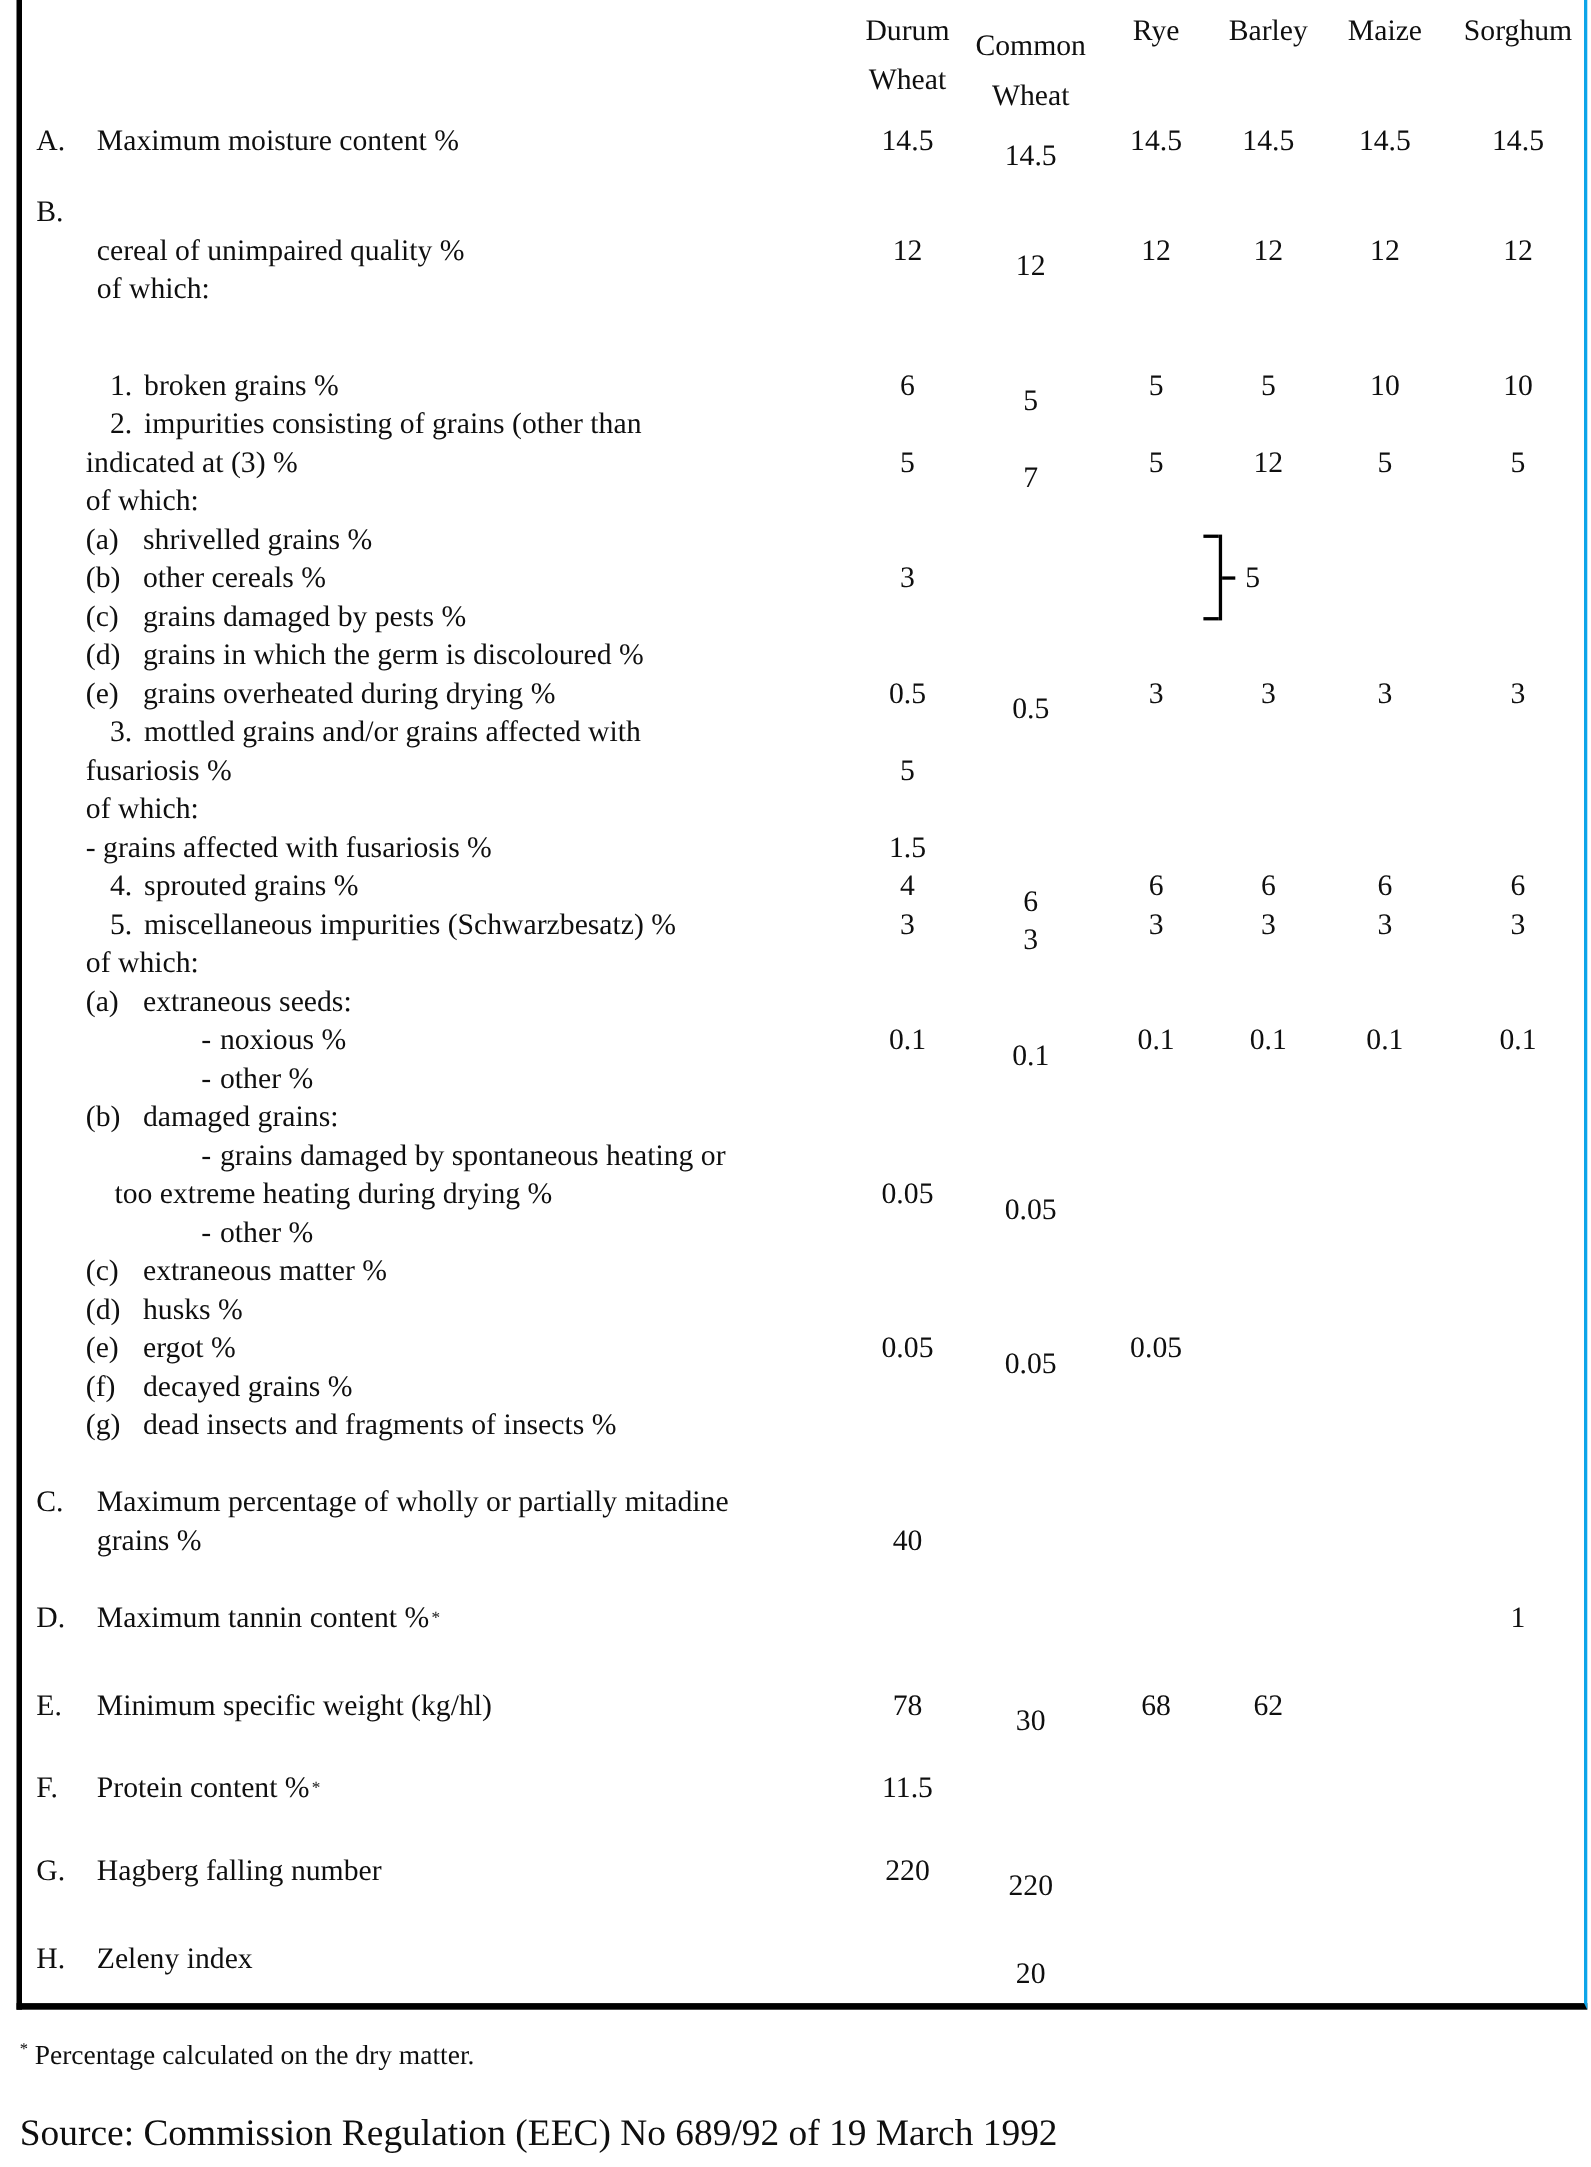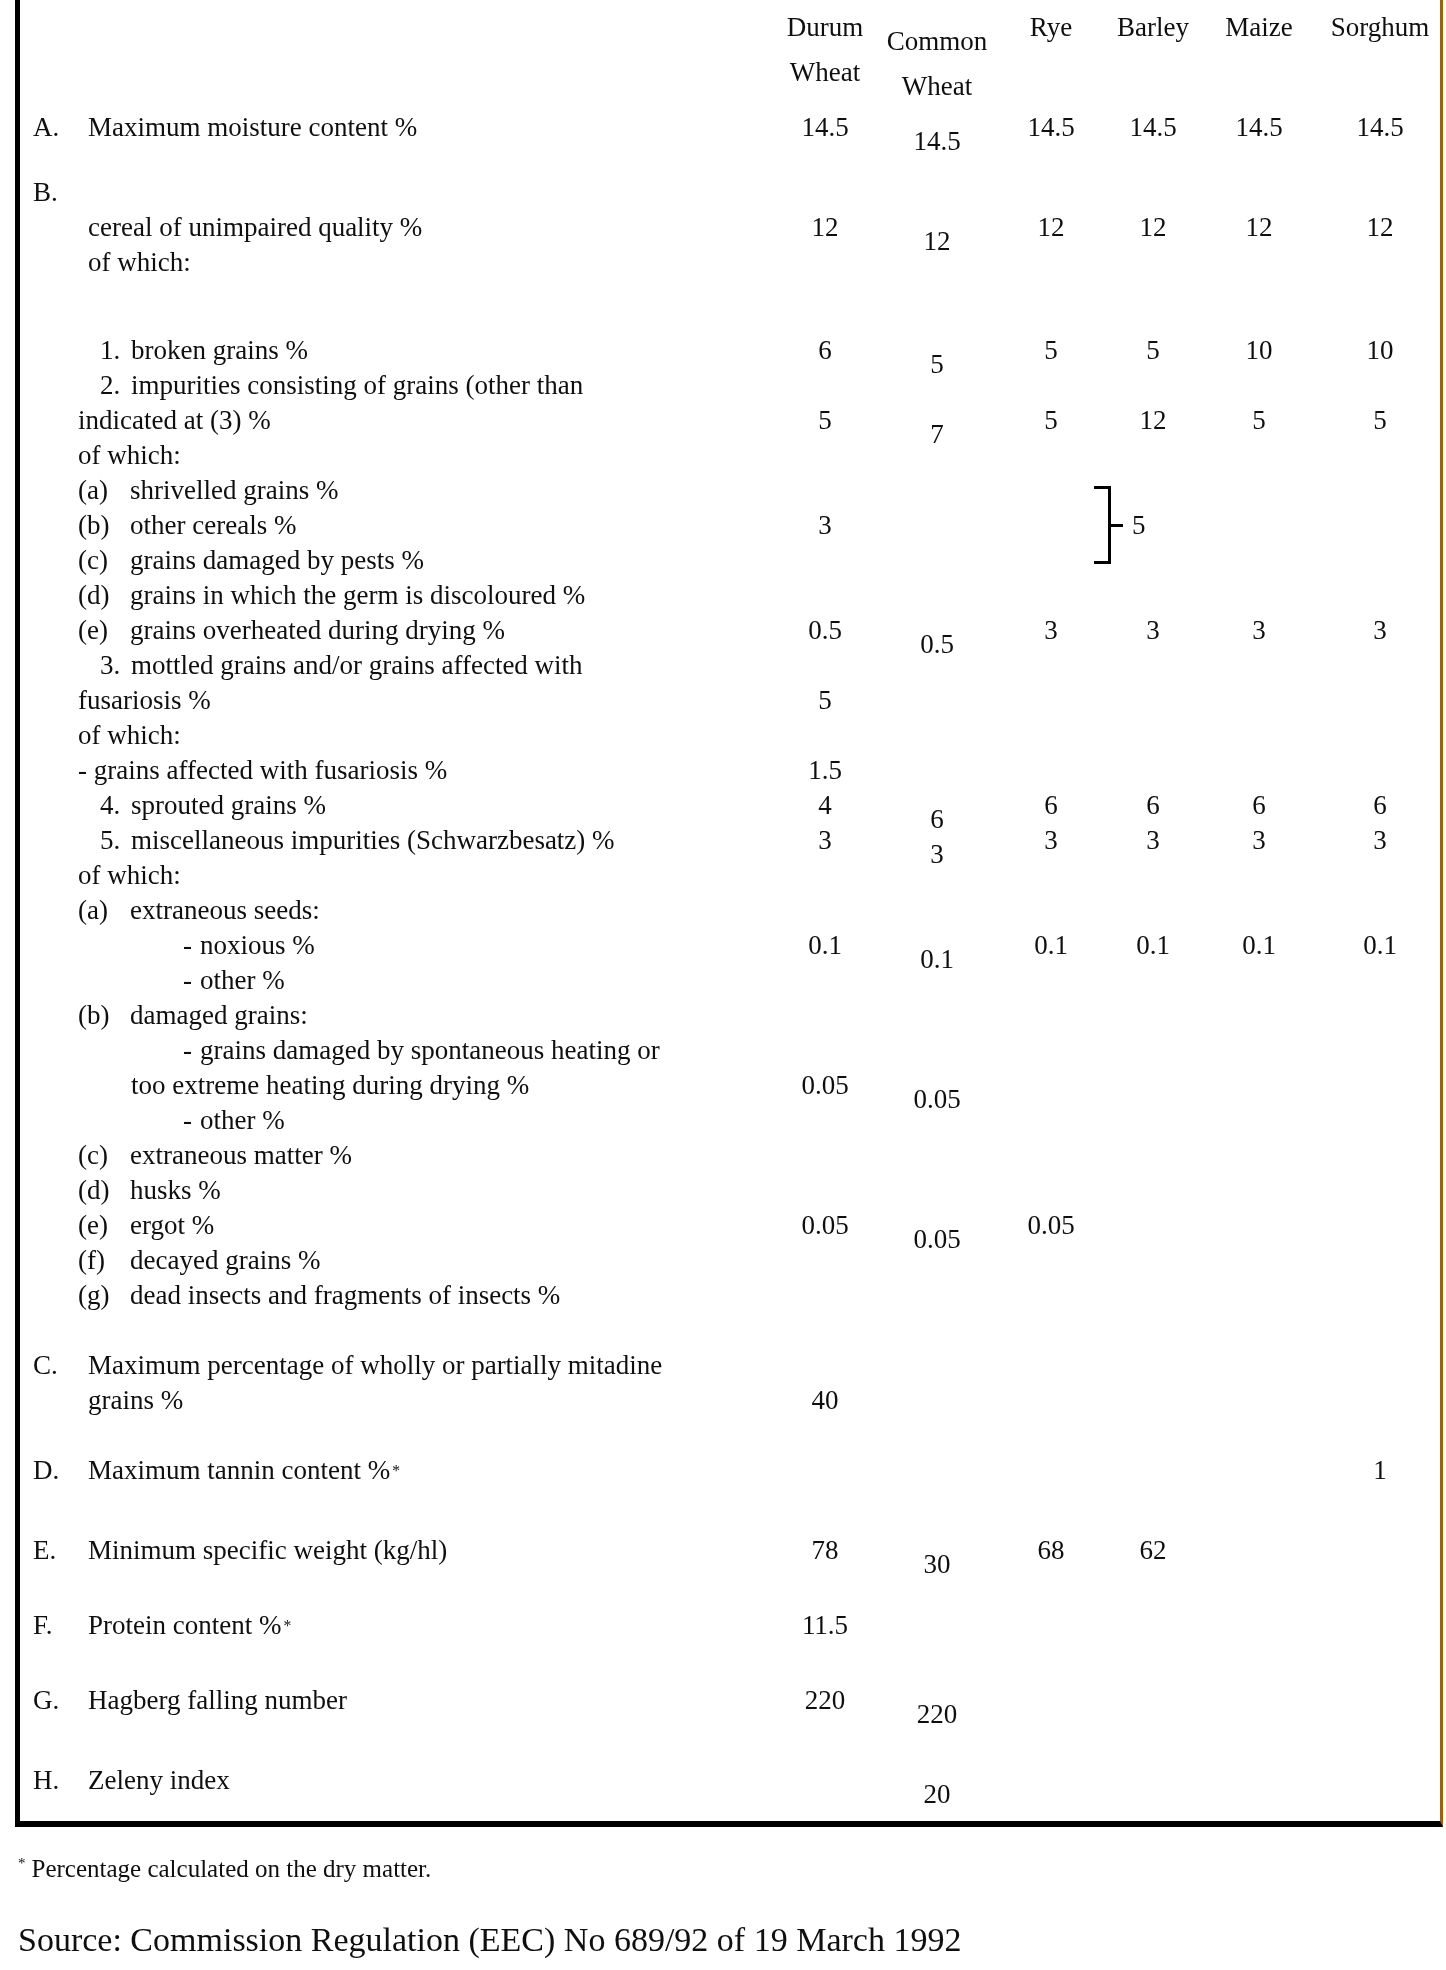--- a/index.html
+++ b/index.html
@@ -7,41 +7,41 @@
     width:1446px;height:1970px;background:#ffffff;color:#0f0f0f;
     font-family:"Liberation Serif", serif;
     -webkit-font-smoothing:antialiased;
   }
   .table-box{
     position:relative;
     margin-left:15px;
     width:1428px;
     box-sizing:border-box;
     border-left:5px solid #000;
-    border-right:3px solid #a16207;
+    border-right:3px solid #0ea5e9;
     border-bottom:6px solid #000;
     padding-top:5px;
     padding-bottom:23px;
   }
   .row{
     display:flex;align-items:center;height:35px;white-space:nowrap;
     font-size:27px;line-height:1;
   }
   .hdr-row{height:45px;font-size:27px;}
   .label{width:750px;box-sizing:border-box;display:flex;align-items:center;}
   .prefix{display:inline-block;flex:0 0 auto;}
   .cell{flex:0 0 auto;text-align:center;}
   .c0{width:110px;} .c1{width:114px;margin-top:28px;} .c2{width:114px;}
   .c3{width:90px;}  .c4{width:122px;} .c5{width:120px;}
   .lvl0 .label{padding-left:13px;} .lvl0 .prefix{width:55px;}
   .lvl1 .label{padding-left:68px;}
   .lvl2 .label{padding-left:80px;} .lvl2 .prefix{width:31px;}
   .lvl3 .label{padding-left:58px;} .lvl3 .prefix{width:52px;}
   .lvl4 .label{padding-left:163px;} .lvl4 .prefix{width:17px;}
-  .lvl5 .label{padding-left:111px;text-align:right;}
+  .lvl5 .label{padding-left:84px;text-align:right;}
   .sup{font-size:58%;vertical-align:super;margin-left:2px;}
   
   .bracket{position:absolute;left:1074px;top:486px;width:14px;height:78px;border-right:3px solid #000;}
   .br-top{position:absolute;top:0;left:0;width:14px;height:3px;background:#000;}
   .br-bot{position:absolute;bottom:0;left:0;width:14px;height:3px;background:#000;}
   .br-mid{position:absolute;top:38px;left:17px;width:12px;height:3px;background:#000;}
   .br-val{position:absolute;left:38px;top:24px;font-size:27px;}
   .footnote{margin-left:18px;margin-top:28px;font-size:25px;}
   .footnote .fn-marker{font-size:60%;vertical-align:super;margin-right:6px;}
   .source-line{margin-left:18px;margin-top:38px;font-size:34px;}

